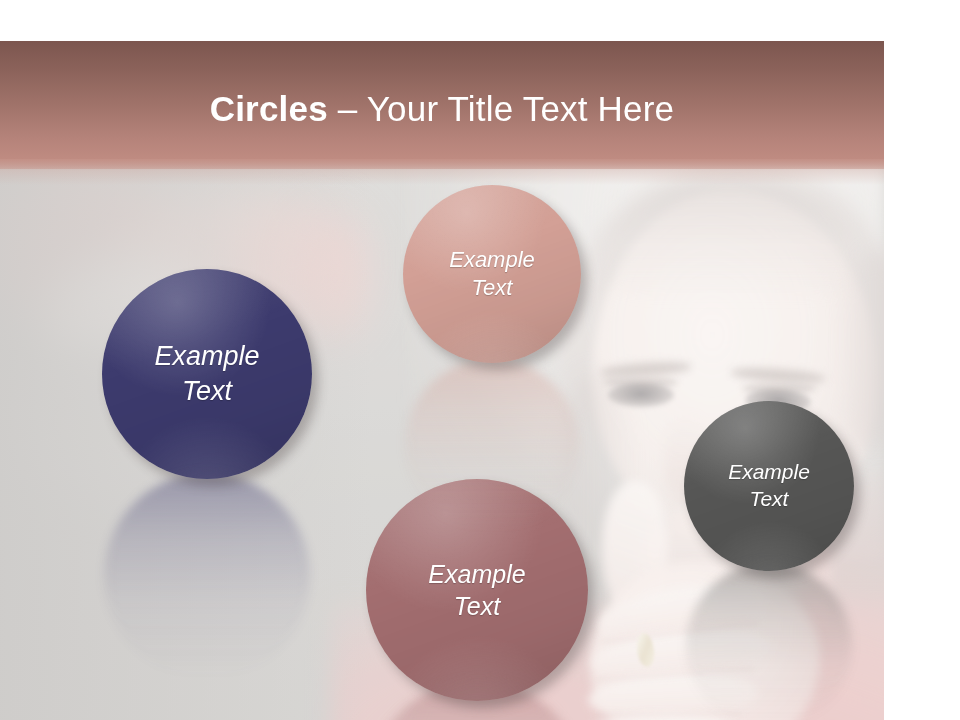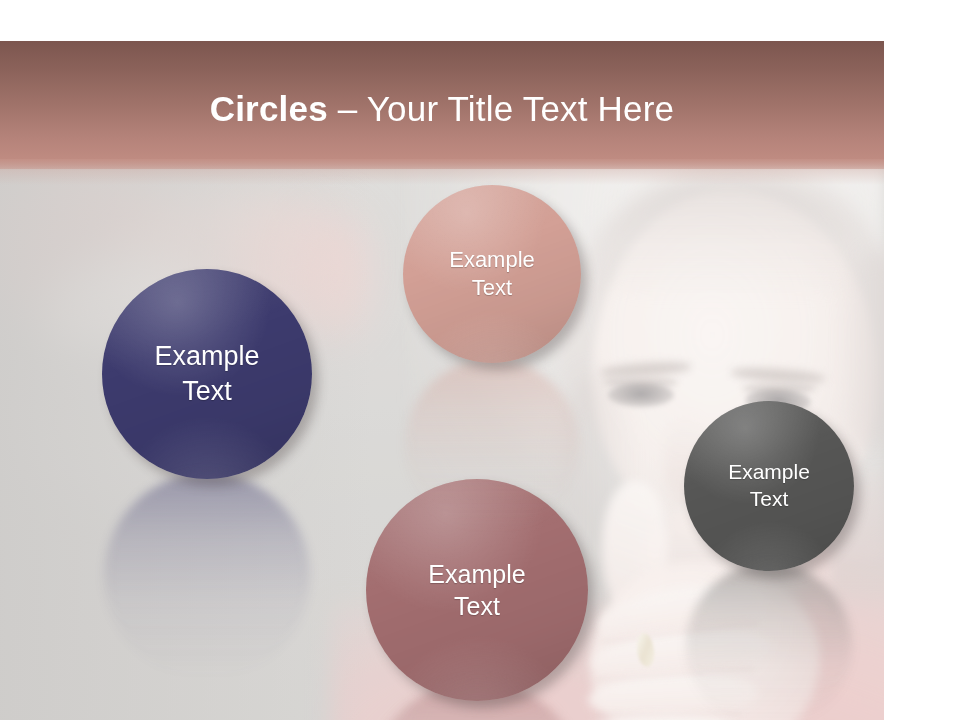--- a/index.html
+++ b/index.html
@@ -320,20 +320,21 @@
     text-align: center;
     color: #ffffff;
     box-sizing: border-box;
   }
   .circle .clabel {
     position: relative;
     z-index: 3;
     padding: 0 8px;
     line-height: 1.28;
     text-shadow: 0 1px 1px rgba(0,0,0,0.22);
+    font-style: italic;
   }
   
   .circle::before {
     content: "";
     position: absolute;
     inset: 0;
     border-radius: 50%;
     background:
       radial-gradient(circle at 50% 112%, rgba(255,255,255,0.16) 0%, rgba(255,255,255,0) 34%),
       radial-gradient(circle at 36% 16%, rgba(255,255,255,0.22) 0%, rgba(255,255,255,0) 42%),

